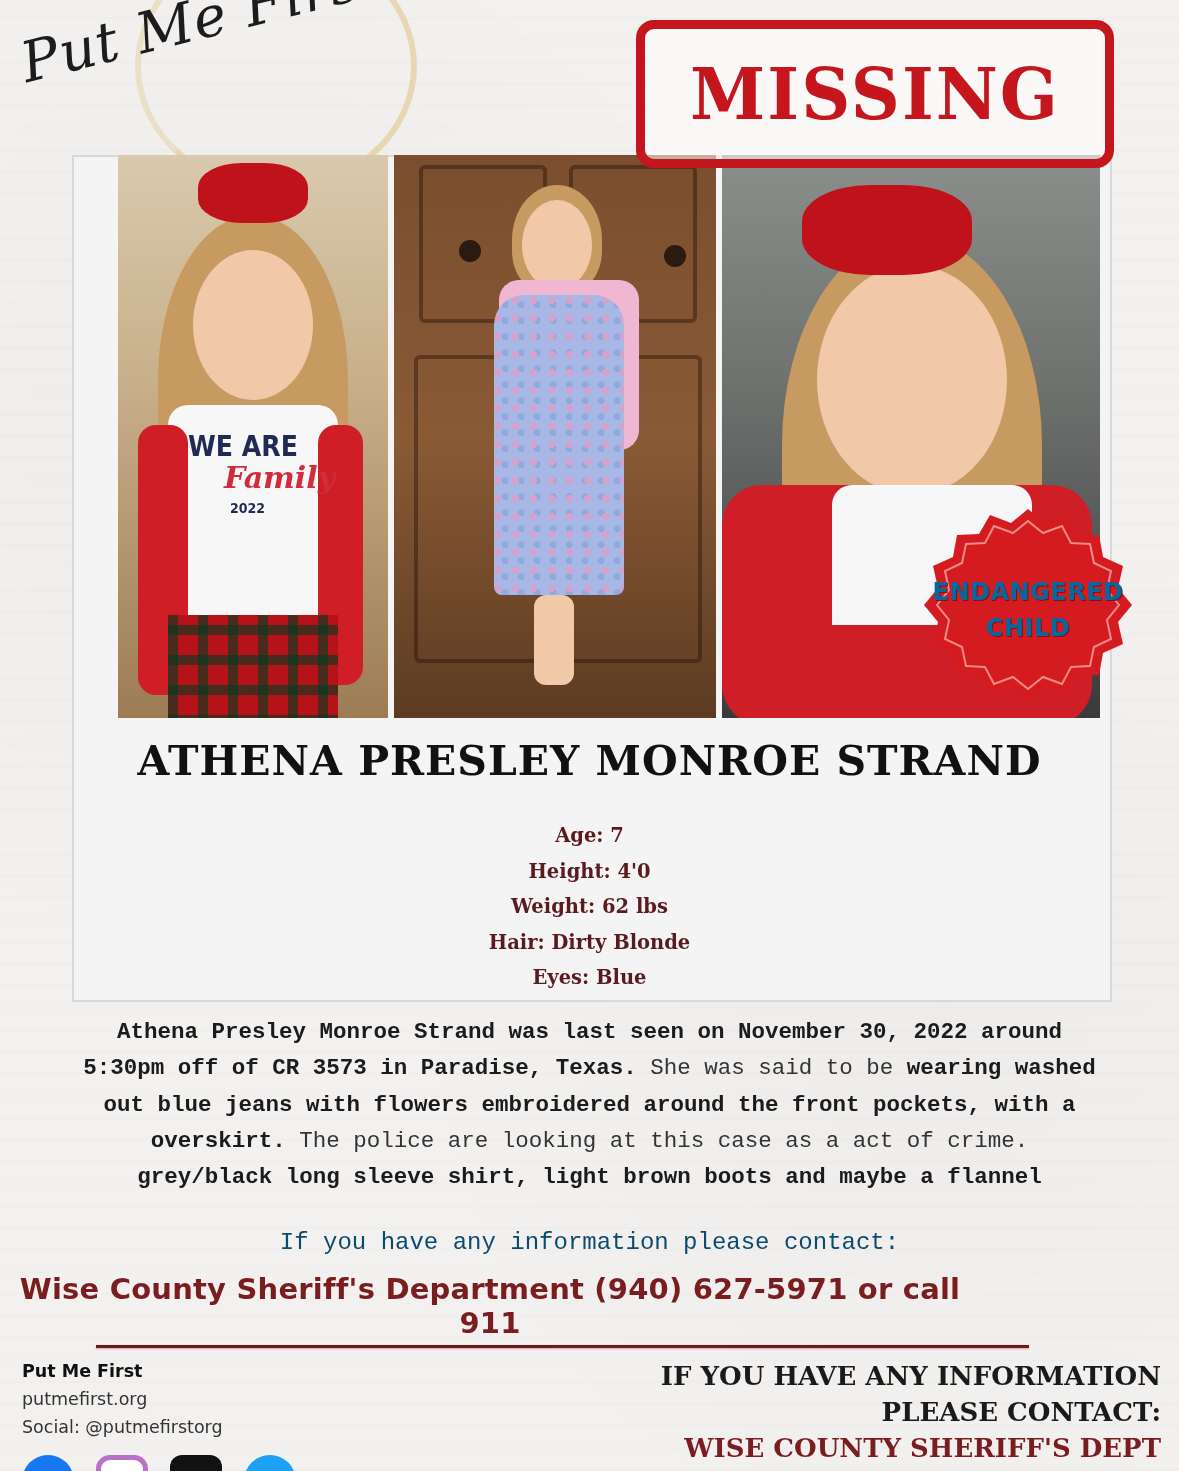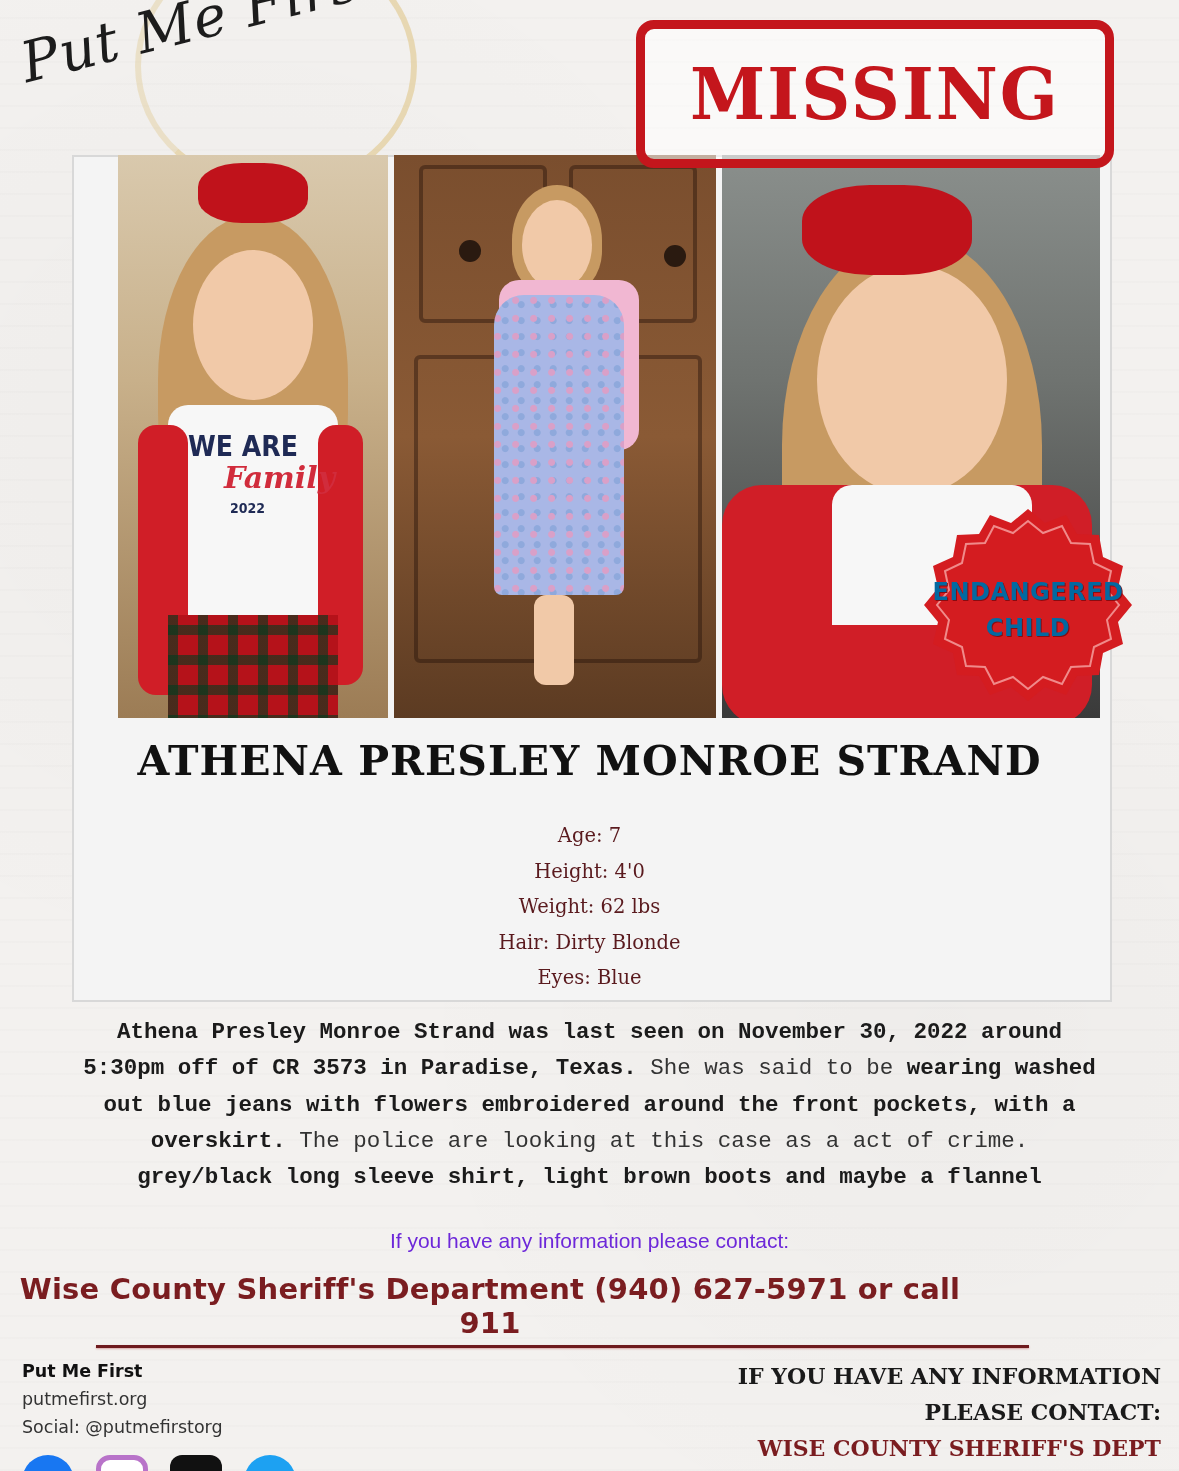--- a/index.html
+++ b/index.html
@@ -76,33 +76,33 @@
     font-size: 24px; line-height: 36px; letter-spacing: 0.5px;
     text-shadow: 1px 1px 0 #8a0b10;
   }
   .name {
     position: absolute; left: 0; width: 1179px; top: 737px; text-align: center;
     font-family: "DejaVu Serif", serif; font-weight: bold; font-size: 41px;
     color: #111; letter-spacing: 1px;
   }
   .stats {
     position: absolute; left: 0; width: 1179px; top: 818px; text-align: center;
-    font-family: "DejaVu Serif", serif; font-weight: normal; font-size: 19.5px;
+    font-family: "DejaVu Serif", serif; font-weight: bold; font-size: 19.5px;
     line-height: 35.5px; color: #5a1a1e;
   }
   .desc {
     position: absolute; left: 0; width: 1179px; top: 1014px; text-align: center;
     font-family: Liberation Mono, monospace; font-size: 22.5px; line-height: 36.3px;
     color: #1b1b1b;
   }
   .desc .b { font-weight: bold; }
   .desc .n { font-weight: normal; color: #333; }
   .contact-lead {
     position: absolute; left: 0; width: 1179px; top: 1229px; text-align: center;
-    font-family: Liberation Sans, sans-serif; font-size: 21px; color: #6d28d9;
+    font-family: Liberation Mono, monospace; font-size: 24px; color: #0c4a6e;
   }
   .contact-main {
     position: absolute; left: 0; width: 980px; top: 1272px; text-align: center;
     font-family: "DejaVu Sans", sans-serif; font-weight: bold; font-size: 29px;
     color: #7a1d20; letter-spacing: 0.2px;
   }
   .divider {
     position: absolute; left: 96px; top: 1345px; width: 933px; height: 3px;
     background: #6e1b1e; box-shadow: 0 1px 2px rgba(180,60,60,0.4);
   }
@@ -112,21 +112,21 @@
   }
   .footer-left .org { font-weight: bold; color: #111; }
   .socials { position: absolute; left: 22px; top: 1455px; display: flex; gap: 22px; }
   .soc { width: 52px; height: 52px; border-radius: 50%; }
   .soc.fb { background: #1877f2; }
   .soc.ig { background: #fff; border: 5px solid #b873c9; border-radius: 14px; box-sizing: border-box; }
   .soc.tt { background: #111; border-radius: 12px; }
   .soc.tw { background: #1da1f2; }
   .footer-right {
     position: absolute; right: 18px; top: 1358px; text-align: right;
-    font-family: "DejaVu Serif", serif; font-weight: bold; font-size: 22px;
+    font-family: "DejaVu Serif", serif; font-weight: bold; font-size: 26px;
     line-height: 36px; color: #1a1a1a; margin-left: 20px;
   }
   .footer-right .dept { color: #7a1d20; }
 </style>
 </head>
 <body>
 
 <div class="bg-texture"></div>
 <div class="logo-ring"></div>
 <div class="script-title">Put Me First</div>

